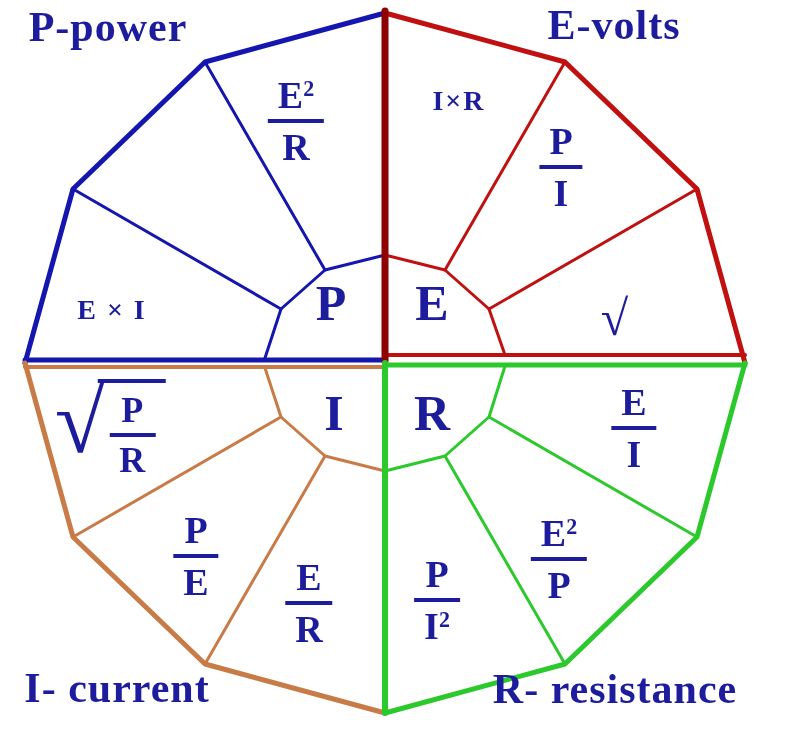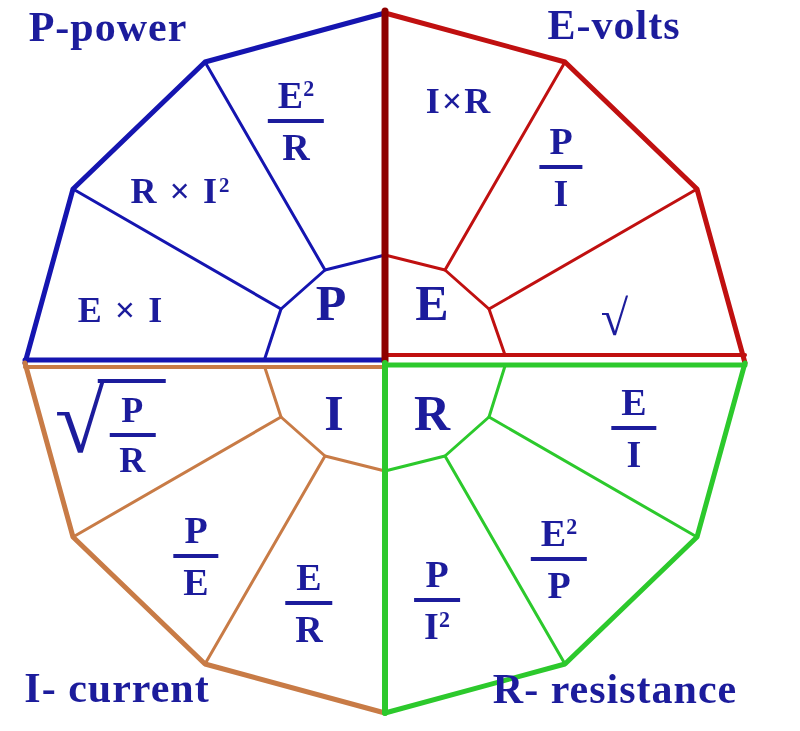--- a/index.html
+++ b/index.html
@@ -21,21 +21,21 @@
   .resistance-stroke{stroke:var(--resistance);}
   .w3{stroke-width:3;} .w4{stroke-width:4;} .w5{stroke-width:5;} .w6{stroke-width:6;} .w7{stroke-width:7;}
 
   .cell{
     position:absolute;transform:translate(-50%,-50%);
     color:var(--text);font-weight:bold;white-space:nowrap;line-height:1;
     text-align:center;
   }
   .corner-label{font-size:42px;letter-spacing:1px;}
   .letter{font-size:50px;}
-  .inline-formula{font-size:36px;letter-spacing:2px;}
+  .inline-formula{font-size:28px;letter-spacing:2px;}
   .sup{font-size:0.58em;vertical-align:0.55em;letter-spacing:0;}
 
   .fraction{display:inline-flex;flex-direction:column;align-items:center;font-size:38px;line-height:1;text-align:center;}
   .frac-num,.frac-den{padding:1px 10px;}
   .frac-bar{align-self:stretch;height:0;border-top:4px solid var(--text);margin:4px 0;}
 
   .sqrt-inline{display:inline-flex;align-items:flex-start;font-size:40px;letter-spacing:1px;}
   .sqrt-inline .radical-sign{font-size:50px;line-height:42px;margin-right:-4px;}
   .sqrt-inline .radicand{border-top:4px solid var(--text);padding:4px 8px 0 6px;}
 
@@ -88,24 +88,21 @@
   <div class="cell letter" style="left:334px;top:413px">I</div>
   <div class="cell letter" style="left:432px;top:413px">R</div>
 
   <div class="cell" style="left:296px;top:121px">
     <span class="fraction">
       <span class="frac-num"><span>E</span><span class="sup">2</span></span>
       <span class="frac-bar"></span>
       <span class="frac-den">R</span>
     </span>
   </div>
-  <div class="cell inline-formula" style="left:180px;top:191px">
-    <span>R × I</span><span class="sup">2</span>
-  </div>
-  <div class="cell inline-formula" style="left:121px;top:310px">
+  <div class="cell inline-formula" style="left:112px;top:310px">
     <span>E × I</span>
   </div>
 
   <div class="cell inline-formula" style="left:459px;top:101px">
     <span>I×R</span>
   </div>
   <div class="cell" style="left:561px;top:167px">
     <span class="fraction">
       <span class="frac-num">P</span>
       <span class="frac-bar"></span>

